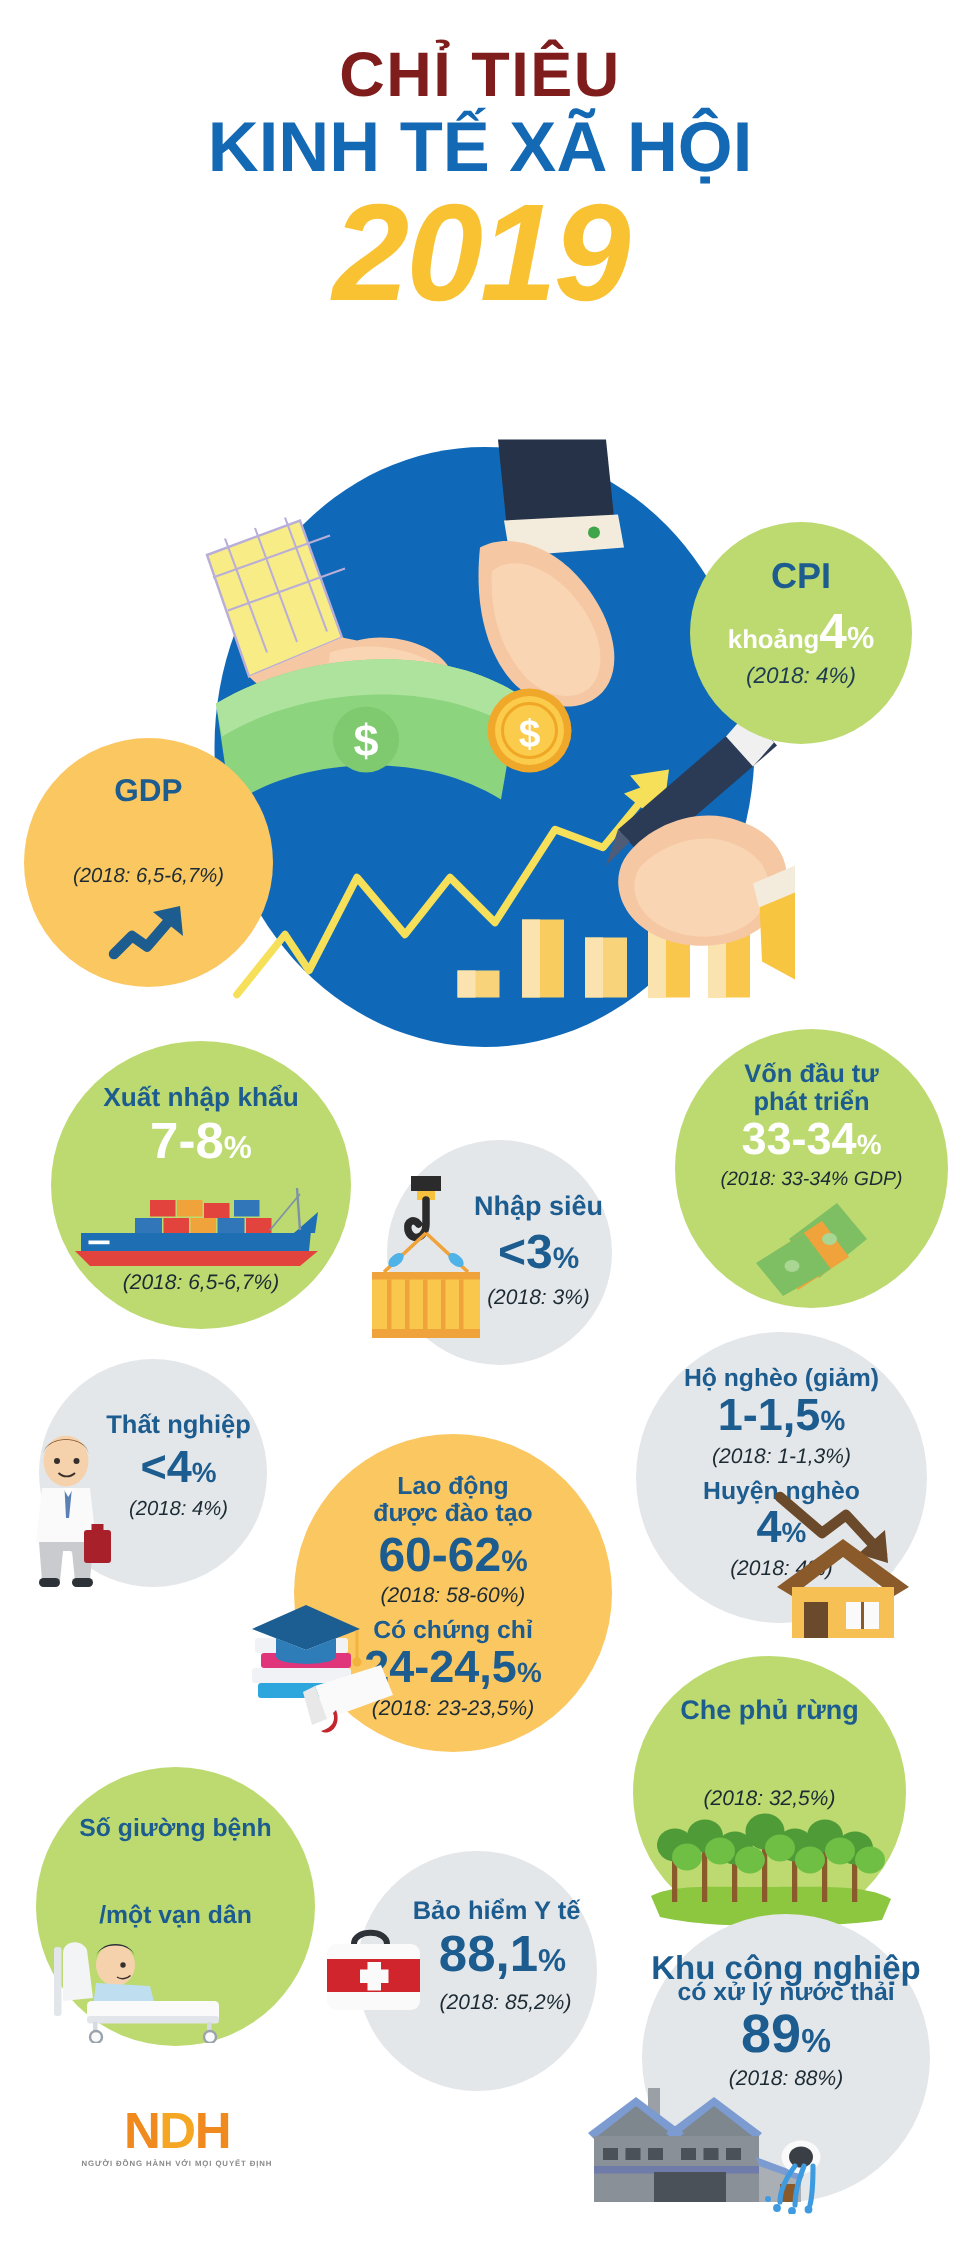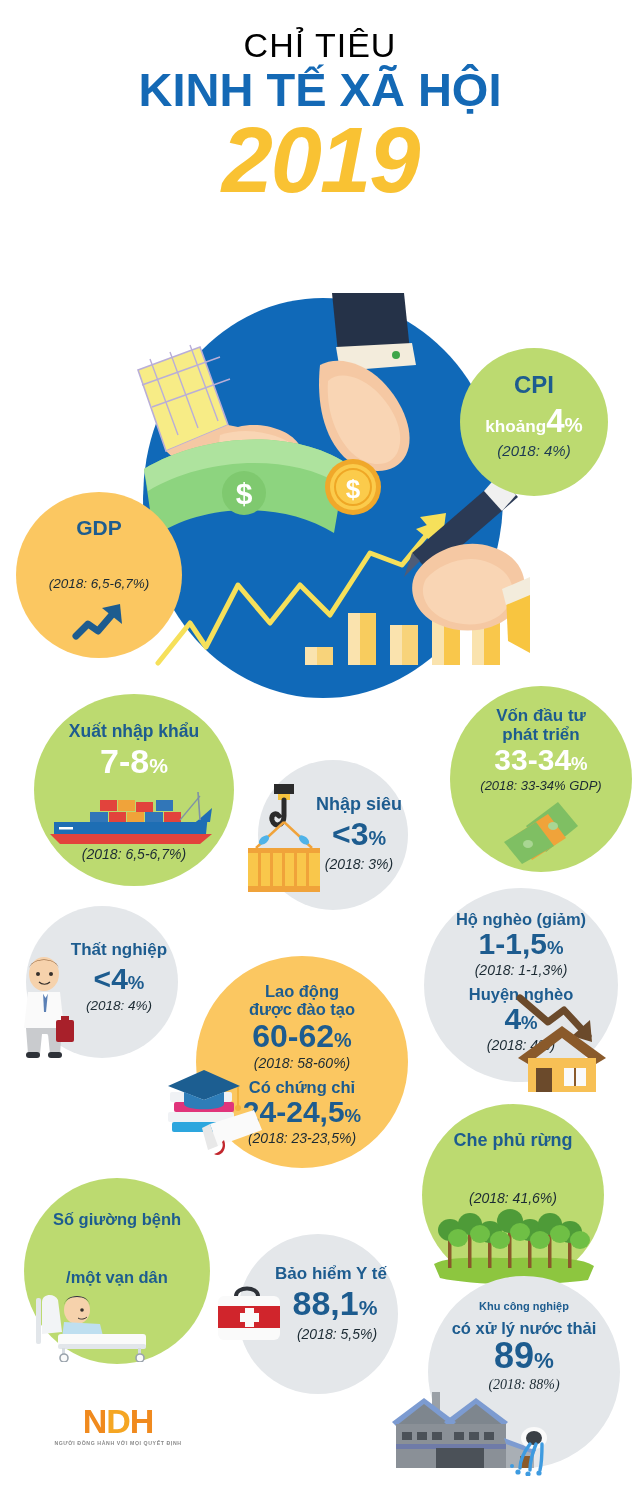--- a/index.html
+++ b/index.html
@@ -9,22 +9,22 @@
     background: #ffffff;
     font-family: "Liberation Sans", sans-serif;
     position: relative;
     overflow: hidden;
   }
   .stage { position: absolute; inset: 0; }
 
   
   .title-block { position: absolute; top: 28px; left: 0; width: 640px; text-align: center; }
   .t-line1 {
-    font-size: 34px; font-weight: normal; letter-spacing: 1px;
-    color: #000000; line-height: 1.05;
+    font-size: 42px; font-weight: bold; letter-spacing: 1px;
+    color: #7f1d1d; line-height: 1.05;
   }
   .t-line2 {
     font-size: 47px; font-weight: bold; letter-spacing: 0px;
     color: #1469B5; line-height: 1.12;
   }
   .t-year {
     font-size: 92px; font-weight: bold; font-style: italic;
     color: #F9C233; line-height: 1.0; letter-spacing: -2px; margin-top: -2px;
   }
 
@@ -293,21 +293,21 @@
       <path d="M4 66 L48 34 L92 66 L82 72 L48 46 L14 72 Z" fill="#8A5A2B"></path>
       <rect x="14" y="66" width="68" height="34" fill="#F7C055"></rect>
       <rect x="22" y="76" width="16" height="24" fill="#6B4A2B"></rect>
       <rect x="50" y="76" width="22" height="18" fill="#FAFAFA"></rect>
       <rect x="60" y="76" width="2" height="18" fill="#8A5A2B"></rect>
     </svg>
   </div>
 
   <div class="bubble bub-green" style="left:422px;top:1104px;width:182px;height:182px;">
     <div class="inner b-label" style="top:26px;font-size:18px;">Che phủ rừng</div>
-    <div class="inner b-sub" style="top:86px;font-size:14px;">(2018: 41,6%)</div>
+    <div class="inner b-sub" style="top:86px;font-size:14px;">(2018: 32,5%)</div>
     <svg style="position:absolute;left:6px;top:104px;width:172px;height:78px" viewBox="0 0 172 78">
       <path d="M6 56 C20 48 50 50 80 50 C116 50 150 48 166 58 L160 72 C120 78 46 78 12 70 Z" fill="#8DC63F"></path>
       <g>
         <rect x="20" y="26" width="3.5" height="34" fill="#8A5A2B"></rect>
         <rect x="40" y="20" width="3.5" height="40" fill="#8A5A2B"></rect>
         <rect x="60" y="28" width="3.5" height="32" fill="#8A5A2B"></rect>
         <rect x="80" y="16" width="3.5" height="44" fill="#8A5A2B"></rect>
         <rect x="100" y="26" width="3.5" height="34" fill="#8A5A2B"></rect>
         <rect x="120" y="20" width="3.5" height="40" fill="#8A5A2B"></rect>
         <rect x="140" y="28" width="3.5" height="32" fill="#8A5A2B"></rect>
@@ -351,37 +351,37 @@
       <circle cx="106" cy="74" r="4" fill="#FAFAFA" stroke="#9AA3AC" stroke-width="1.6"></circle>
       <rect x="2" y="14" width="5" height="46" rx="2" fill="#E2E6EA"></rect>
     </svg>
   </div>
 
   <div class="bubble bub-gray" style="left:238px;top:1234px;width:160px;height:160px;">
     <div style="position:absolute;left:28px;top:30px;width:130px;text-align:center;font-size:17px;" class="b-label">Bảo hiểm Y tế</div>
     <div style="position:absolute;left:32px;top:52px;width:130px;text-align:center;font-size:34px;" class="b-val navy">
       <span>88,1</span><span class="pct">%</span>
     </div>
-    <div style="position:absolute;left:34px;top:92px;width:130px;text-align:center;font-size:14px;" class="b-sub">(2018: 5,5%)</div>
+    <div style="position:absolute;left:34px;top:92px;width:130px;text-align:center;font-size:14px;" class="b-sub">(2018: 85,2%)</div>
     <svg style="position:absolute;left:-28px;top:48px;width:78px;height:66px" viewBox="0 0 78 66">
       <path d="M26 14 C26 4 48 4 48 14" fill="none" stroke="#2D3138" stroke-width="4"></path>
       <rect x="8" y="14" width="62" height="44" rx="6" fill="#FAFAFA"></rect>
       <rect x="8" y="24" width="62" height="22" fill="#D0252C"></rect>
       <rect x="35" y="26" width="9" height="19" fill="#FAFAFA"></rect>
       <rect x="30" y="31" width="19" height="9" fill="#FAFAFA"></rect>
     </svg>
   </div>
 
   <div class="bubble bub-gray" style="left:428px;top:1276px;width:192px;height:192px;">
-    <div class="inner b-label" style="top:24px;font-size:11px;">Khu công nghiệp</div>
+    <div class="inner b-label" style="top:24px;font-size:22px;">Khu công nghiệp</div>
     <div class="inner b-label" style="top:43px;font-size:16.5px;">có xử lý nước thải</div>
     <div class="inner b-val navy" style="top:62px;font-size:36px;">
       <span>89</span><span class="pct">%</span>
     </div>
-    <div class="inner b-sub" style="top:101px;font-size:14px;font-family:Liberation Serif, serif;">(2018: 88%)</div>
+    <div class="inner b-sub" style="top:101px;font-size:14px;">(2018: 88%)</div>
     <svg style="position:absolute;left:-44px;top:112px;width:190px;height:88px" viewBox="0 0 190 88">
       <rect x="48" y="4" width="8" height="26" fill="#9AA0A6"></rect>
       <path d="M10 36 L40 12 L70 36 Z" fill="#7E868E"></path>
       <path d="M62 36 L92 12 L122 36 Z" fill="#7E868E"></path>
       <path d="M8 34 L40 10 L72 34 L68 38 L40 16 L12 38 Z" fill="#7C9BD1"></path>
       <path d="M60 34 L92 10 L124 34 L120 38 L92 16 L64 38 Z" fill="#7C9BD1"></path>
       <rect x="12" y="36" width="110" height="44" fill="#8A9097"></rect>
       <rect x="18" y="44" width="10" height="8" fill="#4B5158"></rect>
       <rect x="33" y="44" width="10" height="8" fill="#4B5158"></rect>
       <rect x="48" y="44" width="10" height="8" fill="#4B5158"></rect>

